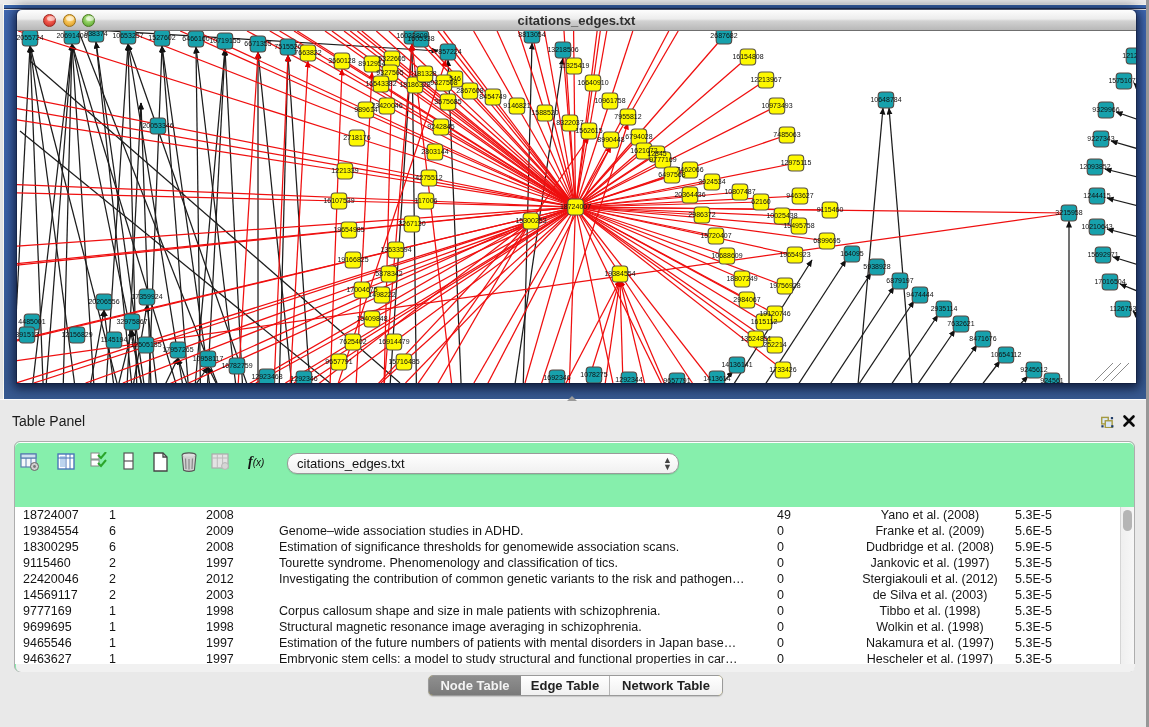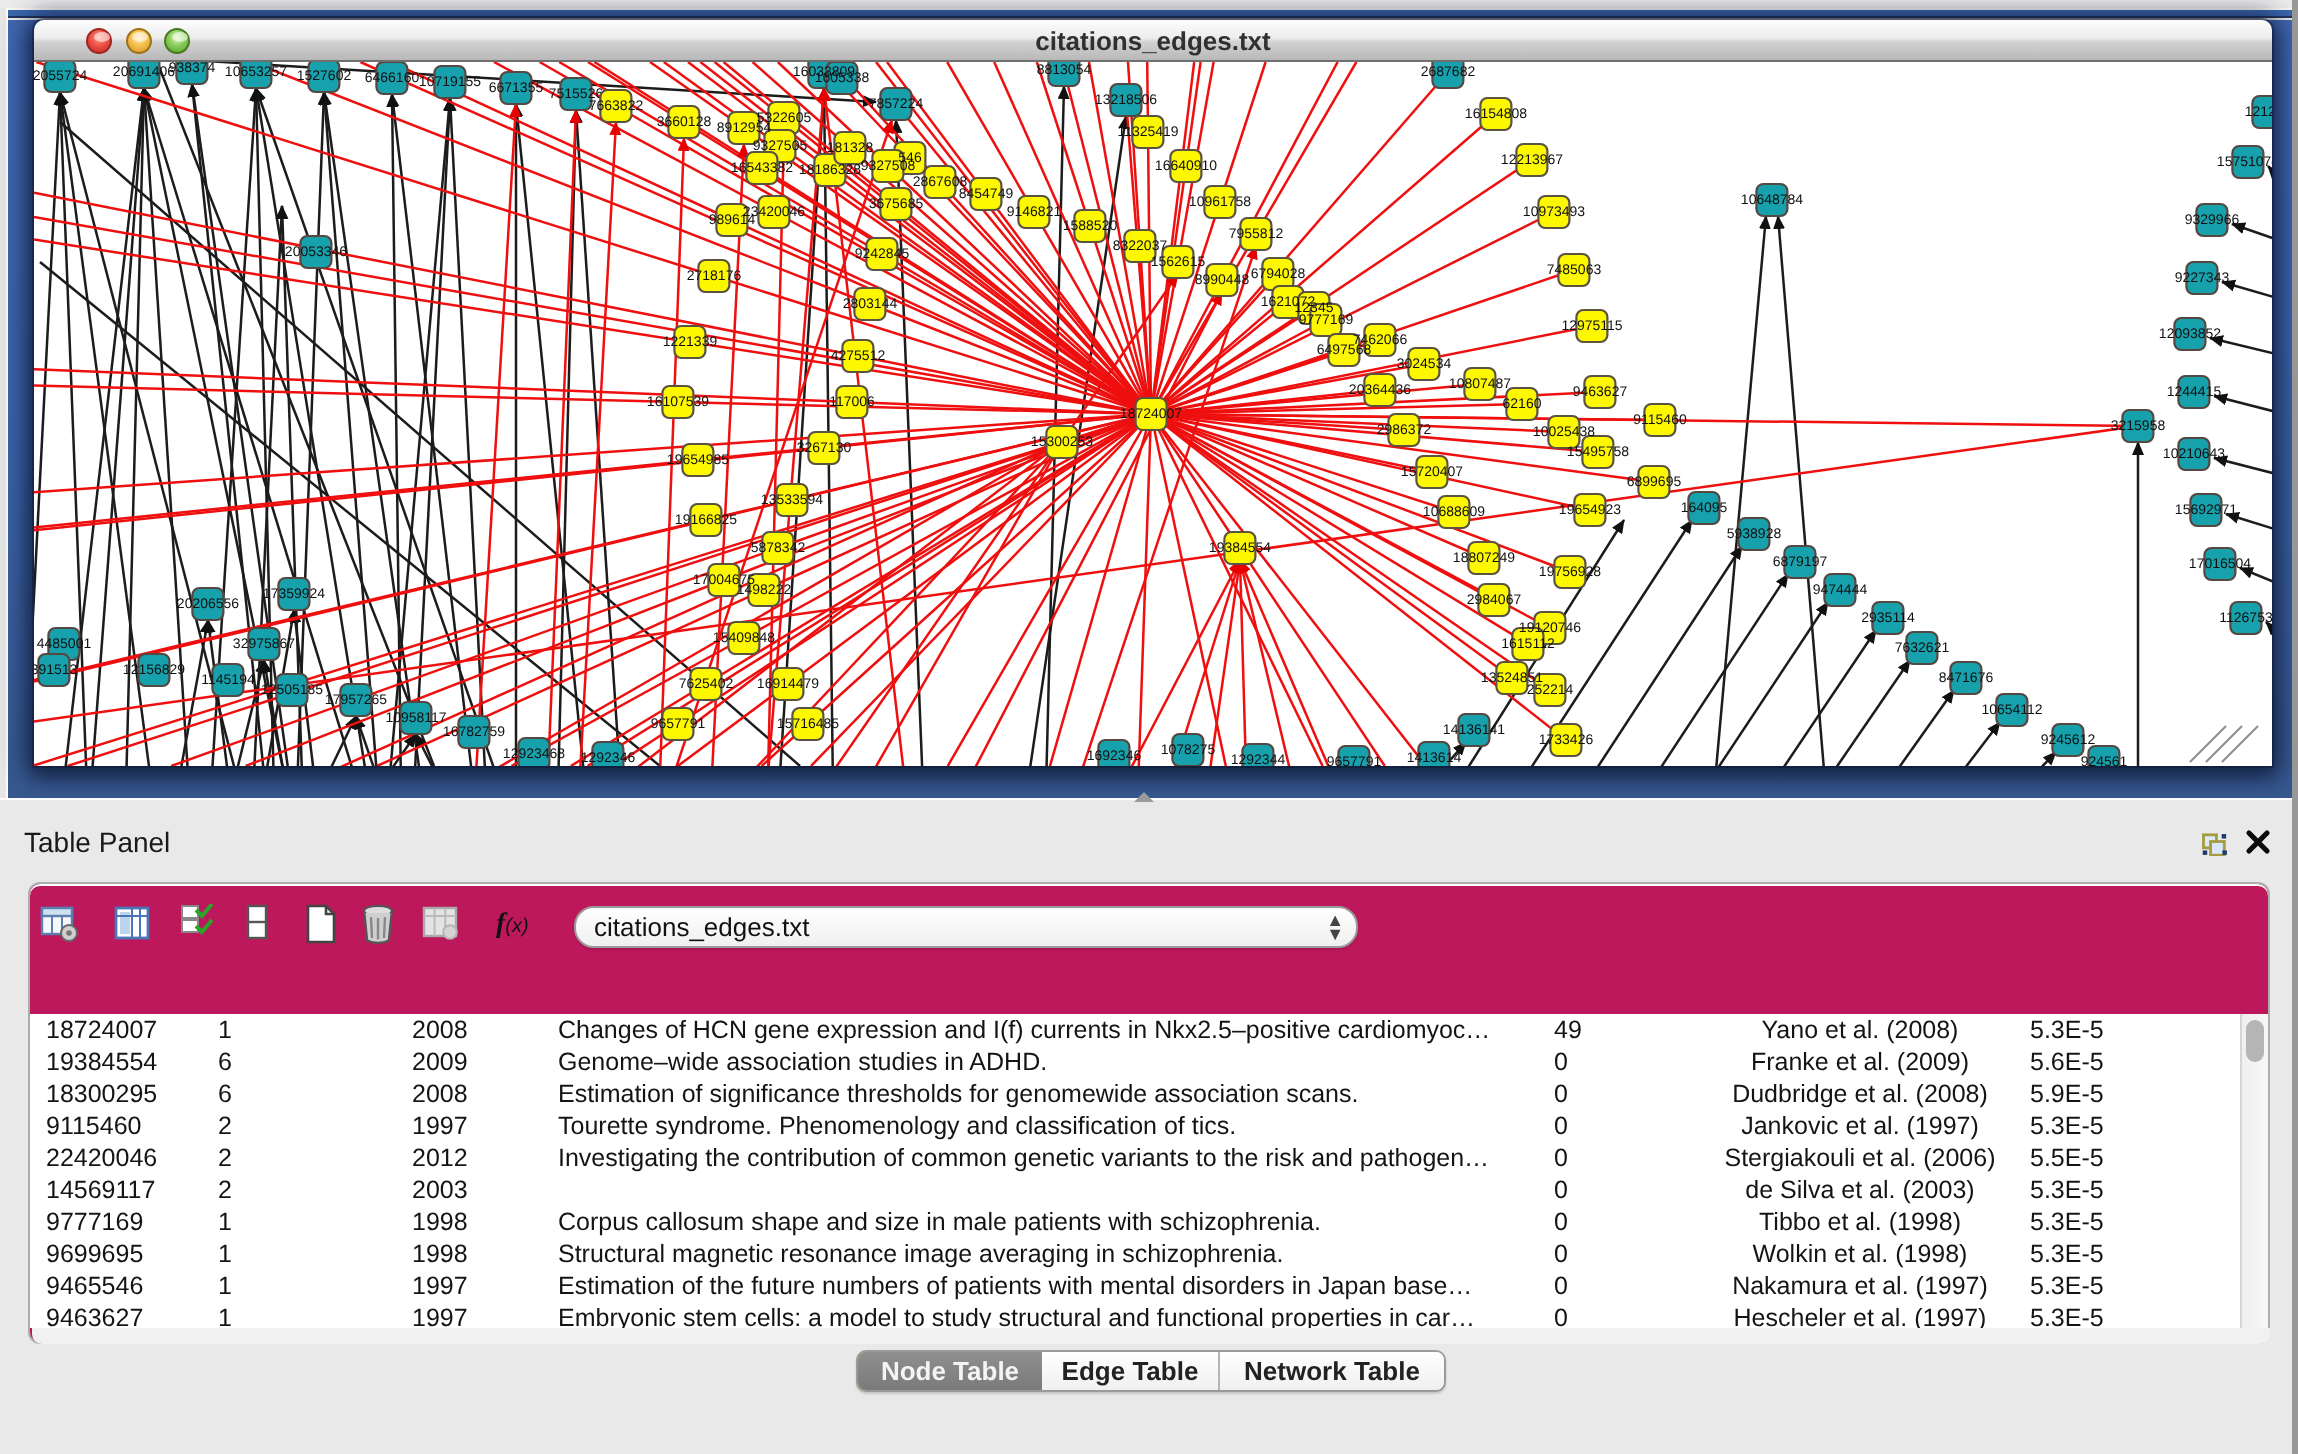--- a/index.html
+++ b/index.html
@@ -17,21 +17,21 @@
 .d1{left:26px;background:radial-gradient(circle at 50% 35%,#ff9a8a,#ee5347 45%,#c63028 90%);border:.5px solid #9c2720}
 .d2{left:45.5px;background:radial-gradient(circle at 50% 35%,#ffe9a8,#f5bf4f 45%,#d79b27 90%);border:.5px solid #9e7117}
 .d3{left:65px;background:radial-gradient(circle at 50% 35%,#d2f5b2,#8ccc5e 45%,#5ba72f 90%);border:.5px solid #49791e}
 .canvas{position:absolute;left:0;top:21px;width:1119px;height:352px;background:#fff;overflow:hidden}
 .tpanel{position:absolute;left:0;top:399px;width:1149px;height:328px;background:#e9e9e9;border-top:1px solid #fdfdfd}
 .tphead{position:absolute;left:0;top:5px;width:100%;height:32px}
 .tphead .lbl{position:absolute;left:12px;top:8px;font-size:14px;color:#1a1a1a}
 .handle{position:absolute;left:567px;top:-4px;width:0;height:0;border-left:5px solid transparent;border-right:5px solid transparent;border-bottom:5px solid #9a9a9a}
 .icoX{position:absolute;top:9px;right:13px;width:14px;height:14px}
 .icoF{position:absolute;top:10px;right:35px;width:13px;height:13px}
-.panel{position:absolute;left:14px;top:41px;width:1121px;height:231px;background:#be185d;border:1px solid #adadad;border-radius:6px;box-shadow:inset 0 1px 0 #fff}
+.panel{position:absolute;left:14px;top:41px;width:1121px;height:231px;background:#86efac;border:1px solid #adadad;border-radius:6px;box-shadow:inset 0 1px 0 #fff}
 .tools{position:absolute;left:0;top:0;width:100%;height:44px}
 .ticon{position:absolute;top:10px}
 .combo{position:absolute;left:272px;top:11px;width:392px;height:21px;border:1px solid #9a9a9a;border-radius:10px;background:linear-gradient(180deg,#ffffff,#f0f0f0);font-size:13px;color:#111;line-height:19px;padding-left:9px;box-shadow:0 1px 1px rgba(0,0,0,.12)}
 .combo .spin{position:absolute;right:7px;top:3px;font-size:9px;color:#444;line-height:7px;letter-spacing:-1px}
 .thead{position:absolute;left:0;top:44px;width:1105px;height:21px;font-size:12px;color:#1c1c1c}
 .th{position:absolute;top:0;height:21px;text-align:center;line-height:21px;background:linear-gradient(180deg,#c3e2ef,#b0d9e9);border-right:1px solid #8fa6ad;border-top:1px solid #9fb6bd;border-bottom:1px solid #8fa6ad;overflow:hidden;white-space:nowrap}
 .th0{background:linear-gradient(180deg,#e8e8e8,#cfcfcf);border-left:1px solid #9fa6ad}
 .tbody{position:absolute;left:0;top:65px;width:1105px;height:157px;background:#fff;overflow:hidden;font-size:12.5px;color:#141414}
 .tr{position:relative;height:16px;line-height:16px;white-space:nowrap}
 .tr div{position:absolute;top:0;height:16px;overflow:hidden}
@@ -664,21 +664,20 @@
           <circle cx="14" cy="14" r="3.4" fill="#d5d5d5" stroke="#b5b5b5"></circle>
         </svg>
         <div class="ticon" style="left:233px;top:11px;font-size:14px;color:#111"><i style="font-family:'Liberation Serif',serif;font-weight:bold">f</i><span style="font-size:10px;font-style:italic">(x)</span></div>
       <div class="combo">citations_edges.txt<span class="spin">▲<br>▼</span></div>
     </div>
     <div class="tbody">
         <div class="tr">
           <div class="c0">18724007</div>
           <div class="c1">1</div>
           <div class="c2">2008</div>
-          <div class="c3">Changes of HCN gene expression and I(f) currents in Nkx2.5–positive cardiomyoc…</div>
           <div class="c4">49</div>
           <div class="c5">Yano et al. (2008)</div>
           <div class="c6">5.3E-5</div>
         </div>
         <div class="tr">
           <div class="c0">19384554</div>
           <div class="c1">6</div>
           <div class="c2">2009</div>
           <div class="c3">Genome–wide association studies in ADHD.</div>
           <div class="c4">0</div>
@@ -702,21 +701,21 @@
           <div class="c4">0</div>
           <div class="c5">Jankovic et al. (1997)</div>
           <div class="c6">5.3E-5</div>
         </div>
         <div class="tr">
           <div class="c0">22420046</div>
           <div class="c1">2</div>
           <div class="c2">2012</div>
           <div class="c3">Investigating the contribution of common genetic variants to the risk and pathogen…</div>
           <div class="c4">0</div>
-          <div class="c5">Stergiakouli et al. (2006)</div>
+          <div class="c5">Stergiakouli et al. (2012)</div>
           <div class="c6">5.5E-5</div>
         </div>
         <div class="tr">
           <div class="c0">14569117</div>
           <div class="c1">2</div>
           <div class="c2">2003</div>
           <div class="c4">0</div>
           <div class="c5">de Silva et al. (2003)</div>
           <div class="c6">5.3E-5</div>
         </div>

